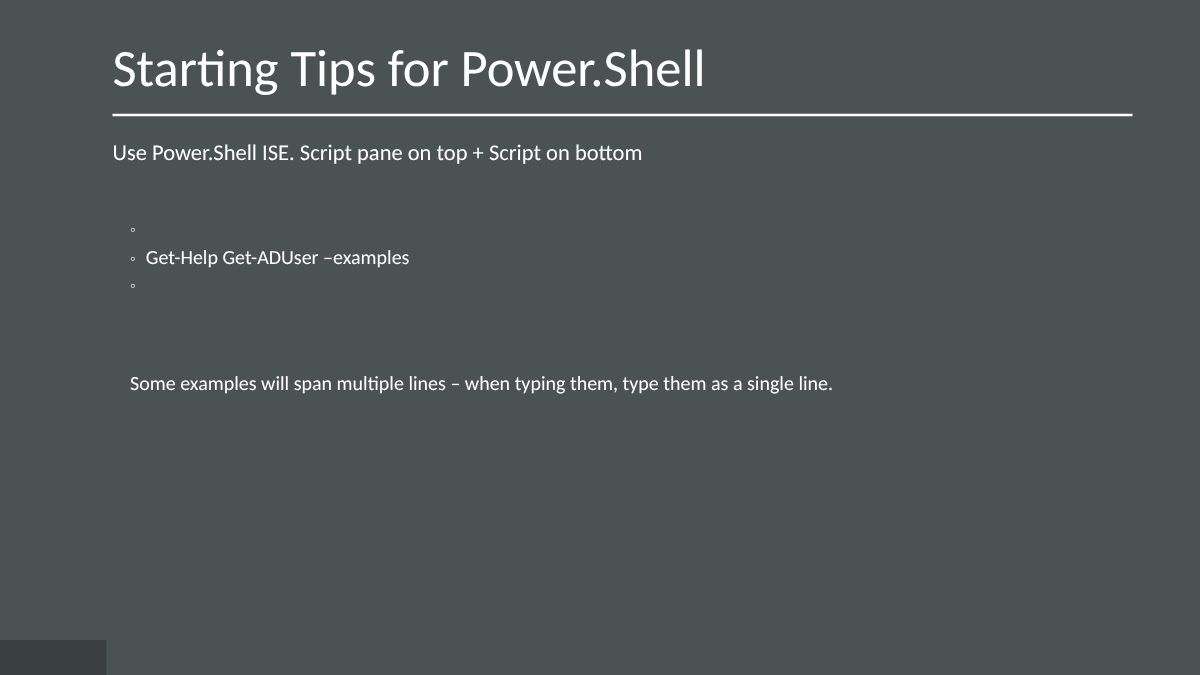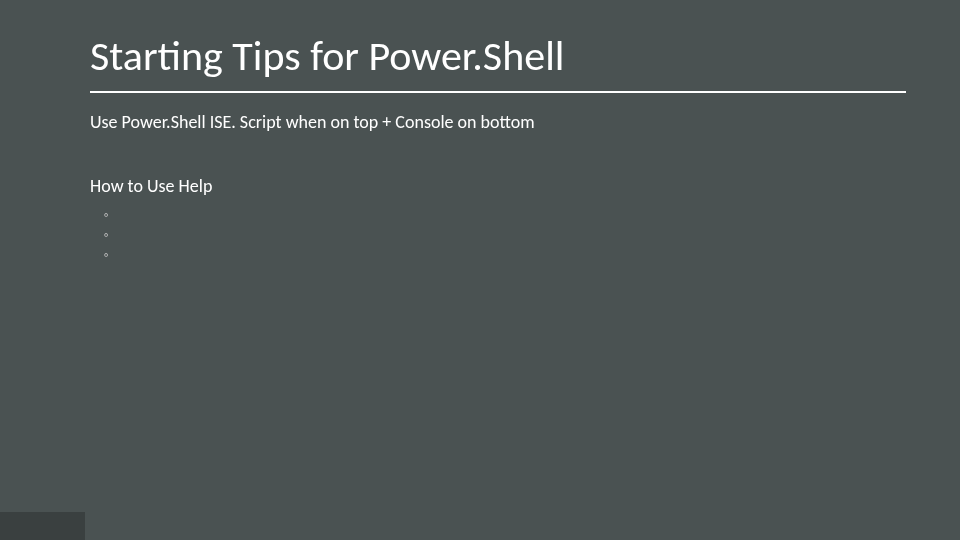--- a/index.html
+++ b/index.html
@@ -73,31 +73,32 @@
       height: 28px;
       background: #3a4040;
     }
   </style>
 </head>
 <body>
 
 <div class="slide">
   <h1 class="title">Starting Tips for Power.Shell</h1>
   <hr class="title-rule">
-  <p class="subtitle">Use Power.Shell ISE. Script when on top + Console on bottom</p>
+  <p class="subtitle">Use Power.Shell ISE. Script pane on top + Script on bottom</p>
 
-  <p class="section-heading">How to Use Help</p>
 
   <ul class="bullet-list">
     <li>
       <span class="bullet-marker">◦</span>
     </li>
     <li>
       <span class="bullet-marker">◦</span>
+      <span>Get-Help Get-ADUser –examples</span>
     </li>
     <li>
       <span class="bullet-marker">◦</span>
     </li>
   </ul>
 
+  <p class="note">Some examples will span multiple lines – when typing them, type them as a single line.</p>
 </div>
 
 <div class="footer-strip"></div>
 
 </body></html>

